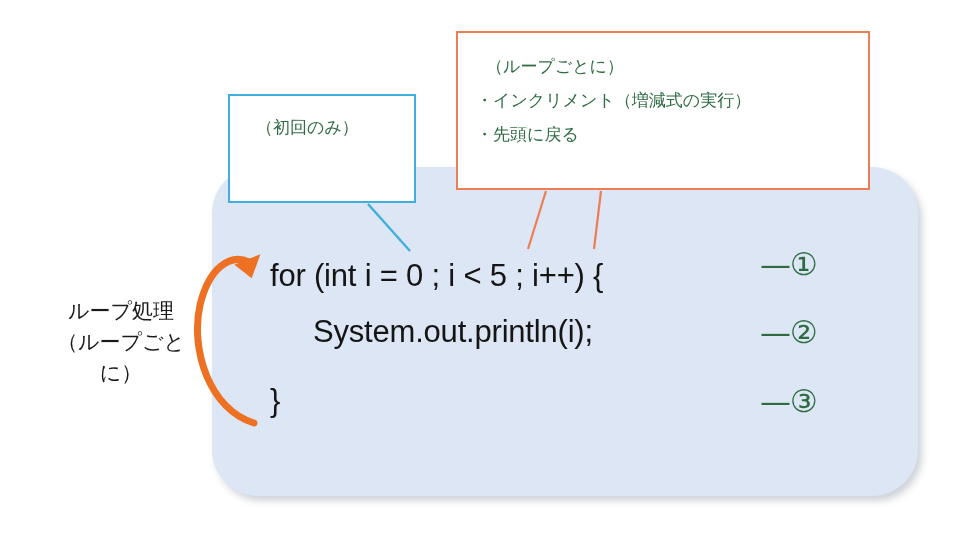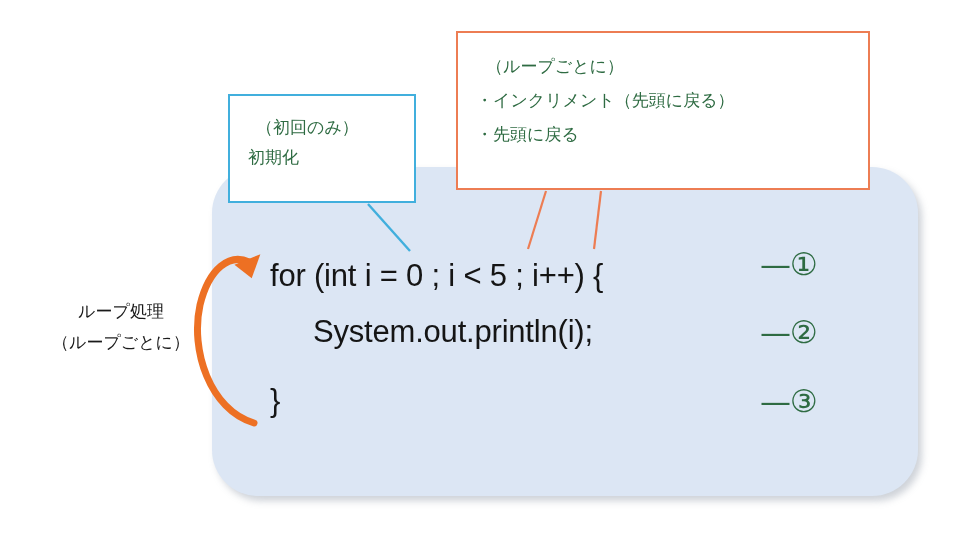--- a/index.html
+++ b/index.html
@@ -87,21 +87,21 @@
   #callout-loop .line.indent { padding-left: 10px; }
 
   
   #loop-label {
     position: absolute;
     left: 36px;
     top: 296px;
     width: 170px;
     text-align: center;
     color: #1a1a1a;
-    font-size: 17px;
+    font-size: 21px;
     line-height: 31px;
     font-family: "DejaVu Sans", "Liberation Sans", sans-serif;
   }
 
   
   #overlay {
     position: absolute;
     left: 0;
     top: 0;
     width: 972px;
@@ -119,26 +119,25 @@
   <div class="code-line" id="code-line-1">for (int i = 0 ; i &lt; 5 ; i++) {</div>
   <div class="code-line" id="code-line-2">System.out.println(i);</div>
   <div class="code-line" id="code-line-3">}</div>
 
   <div class="marker" id="marker-1">—①</div>
   <div class="marker" id="marker-2">—②</div>
   <div class="marker" id="marker-3">—③</div>
 
   <div class="callout" id="callout-init">
     <div class="line indent">（初回のみ）</div>
-    <div class="line">初期化</div>
   </div>
 
   <div class="callout" id="callout-loop">
     <div class="line indent">（ループごとに）</div>
-    <div class="line">・インクリメント（先頭に戻る）</div>
+    <div class="line">・インクリメント（増減式の実行）</div>
     <div class="line">・先頭に戻る</div>
   </div>
 
   <div id="loop-label">
     <div>ループ処理</div>
     <div>（ループごとに）</div>
   </div>
 
   <svg id="overlay" viewBox="0 0 972 548">
 

